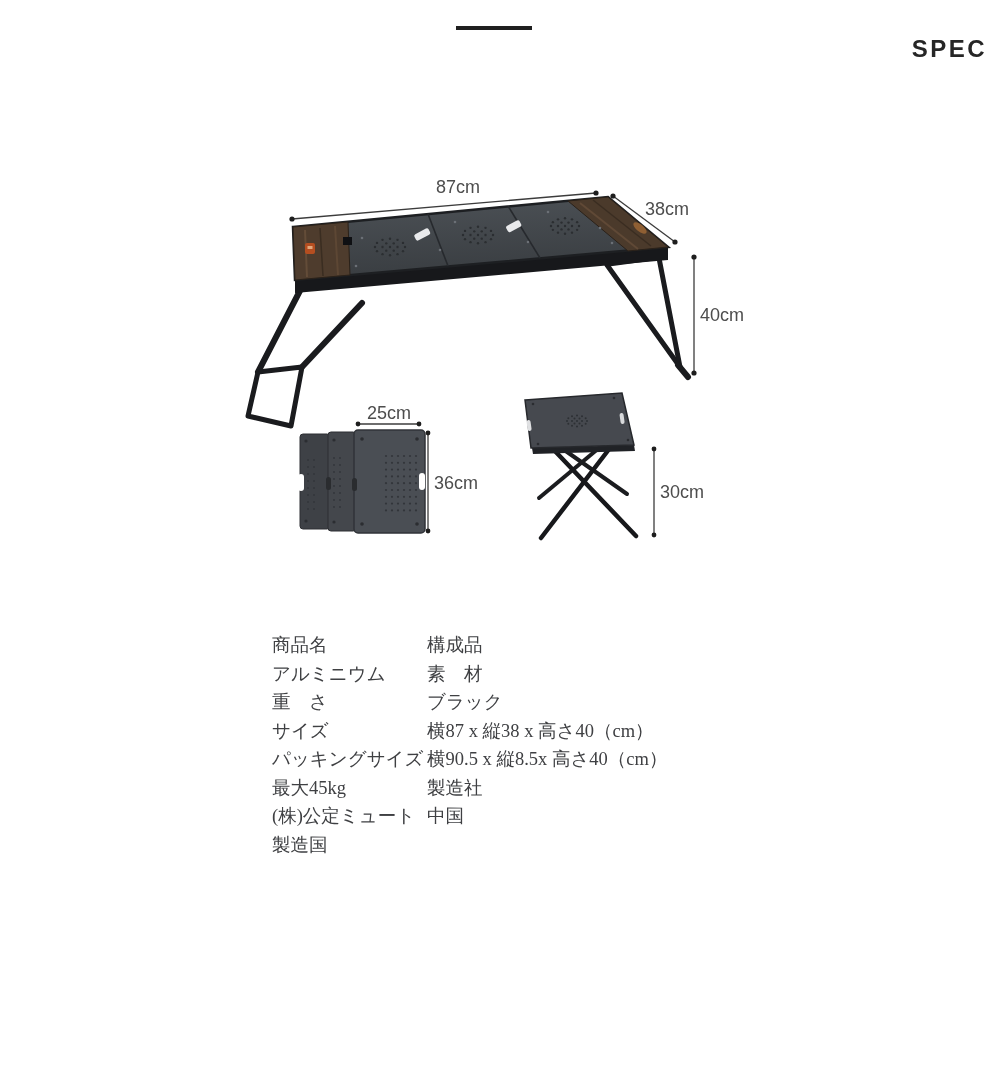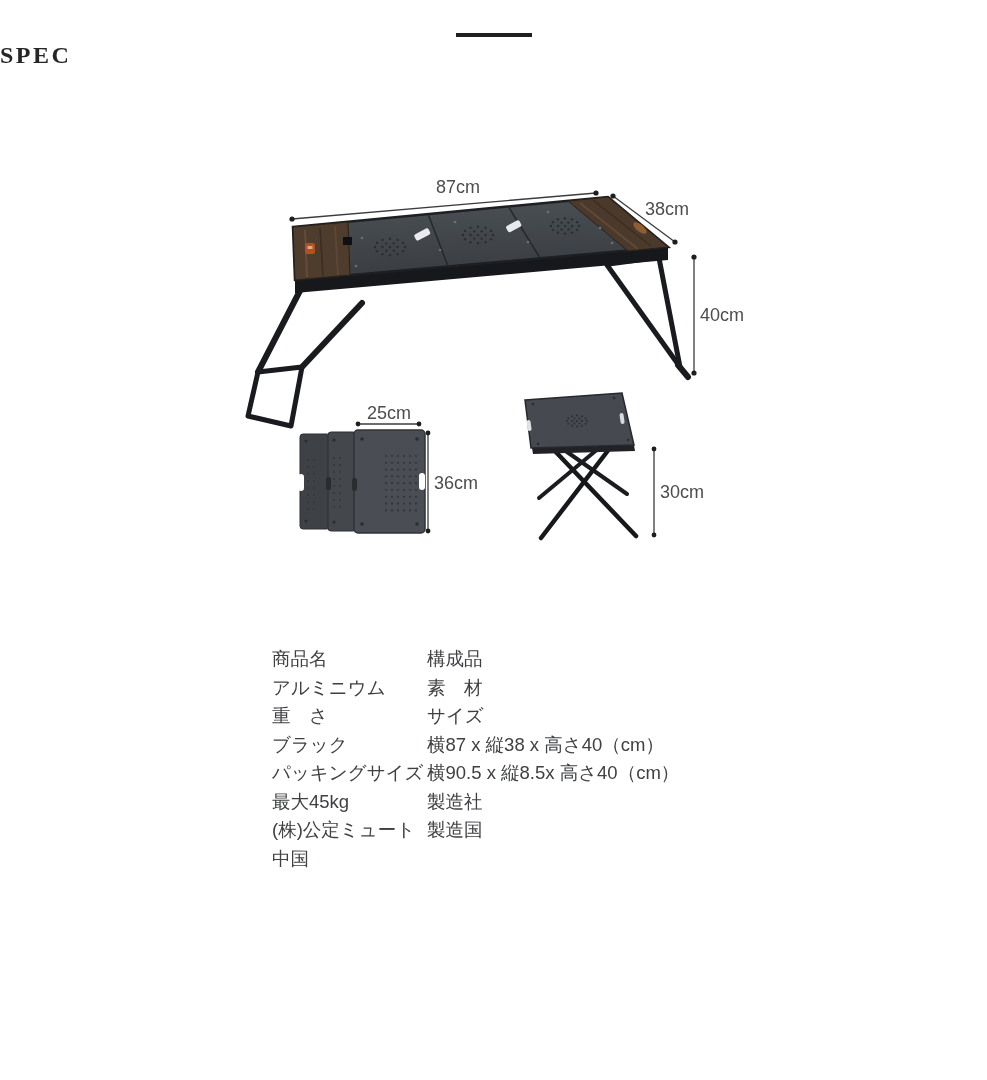--- a/index.html
+++ b/index.html
@@ -1,32 +1,32 @@
 <!DOCTYPE html>
 <html><head>
 <meta charset="utf-8">
 <style>
   html,body{margin:0;padding:0;background:#fff;}
   body{width:987px;height:1080px;position:relative;overflow:hidden;
        font-family:"Liberation Sans","DejaVu Sans",sans-serif;}
   .page{position:absolute;inset:0;background:#ffffff;}
 
   
-  .spec-header{position:absolute;top:16px;left:0;width:100%;text-align:left;font-family:Liberation Serif, serif;}
+  .spec-header{position:absolute;top:9px;left:0;width:100%;text-align:right;}
   .spec-header .rule{width:76px;height:4px;background:#1f1f1f;margin:17px auto 5px auto;}
   .spec-header h1{margin:0;font-size:24px;font-weight:700;letter-spacing:2.5px;color:#262626;}
 
   
   .illustration{position:absolute;top:0;left:0;}
   .dimtext{font-size:18px;fill:#4d4d4d;font-family:"Liberation Sans","DejaVu Sans",sans-serif;}
 
   
-  .spec-table{position:absolute;left:272px;top:645px;width:480px;
+  .spec-table{position:absolute;left:272px;top:631px;width:480px;
               display:grid;grid-template-columns:155px auto;
-              font-size:18.5px;line-height:28.5px;color:#3f4043;}
+              font-size:18.5px;line-height:28.5px;color:#3f4043;font-family:Liberation Serif, serif;}
   .spec-table .cell{white-space:nowrap;}
 </style>
 </head>
 <body>
 
 <div class="page">
 
   <header class="spec-header">
     <div class="rule"></div>
     <h1>SPEC</h1>
@@ -359,29 +359,29 @@
   <section class="spec-table">
     <div class="cell">商品名</div>
 
     <div class="cell">構成品</div>
 
     <div class="cell">アルミニウム</div>
     <div class="cell">素　材</div>
 
     <div class="cell">重　さ</div>
 
+    <div class="cell">ブラック</div>
+
     <div class="cell">サイズ</div>
-
-    <div class="cell">ブラック</div>
     <div class="cell">横87 x 縦38 x 高さ40（cm）</div>
 
     <div class="cell">パッキングサイズ</div>
     <div class="cell">横90.5 x 縦8.5x 高さ40（cm）</div>
 
     <div class="cell">最大45kg</div>
 
     <div class="cell">製造社</div>
     <div class="cell">(株)公定ミュート</div>
 
+    <div class="cell">中国</div>
     <div class="cell">製造国</div>
-    <div class="cell">中国</div>
   </section>
 </div>
 
 </body></html>

